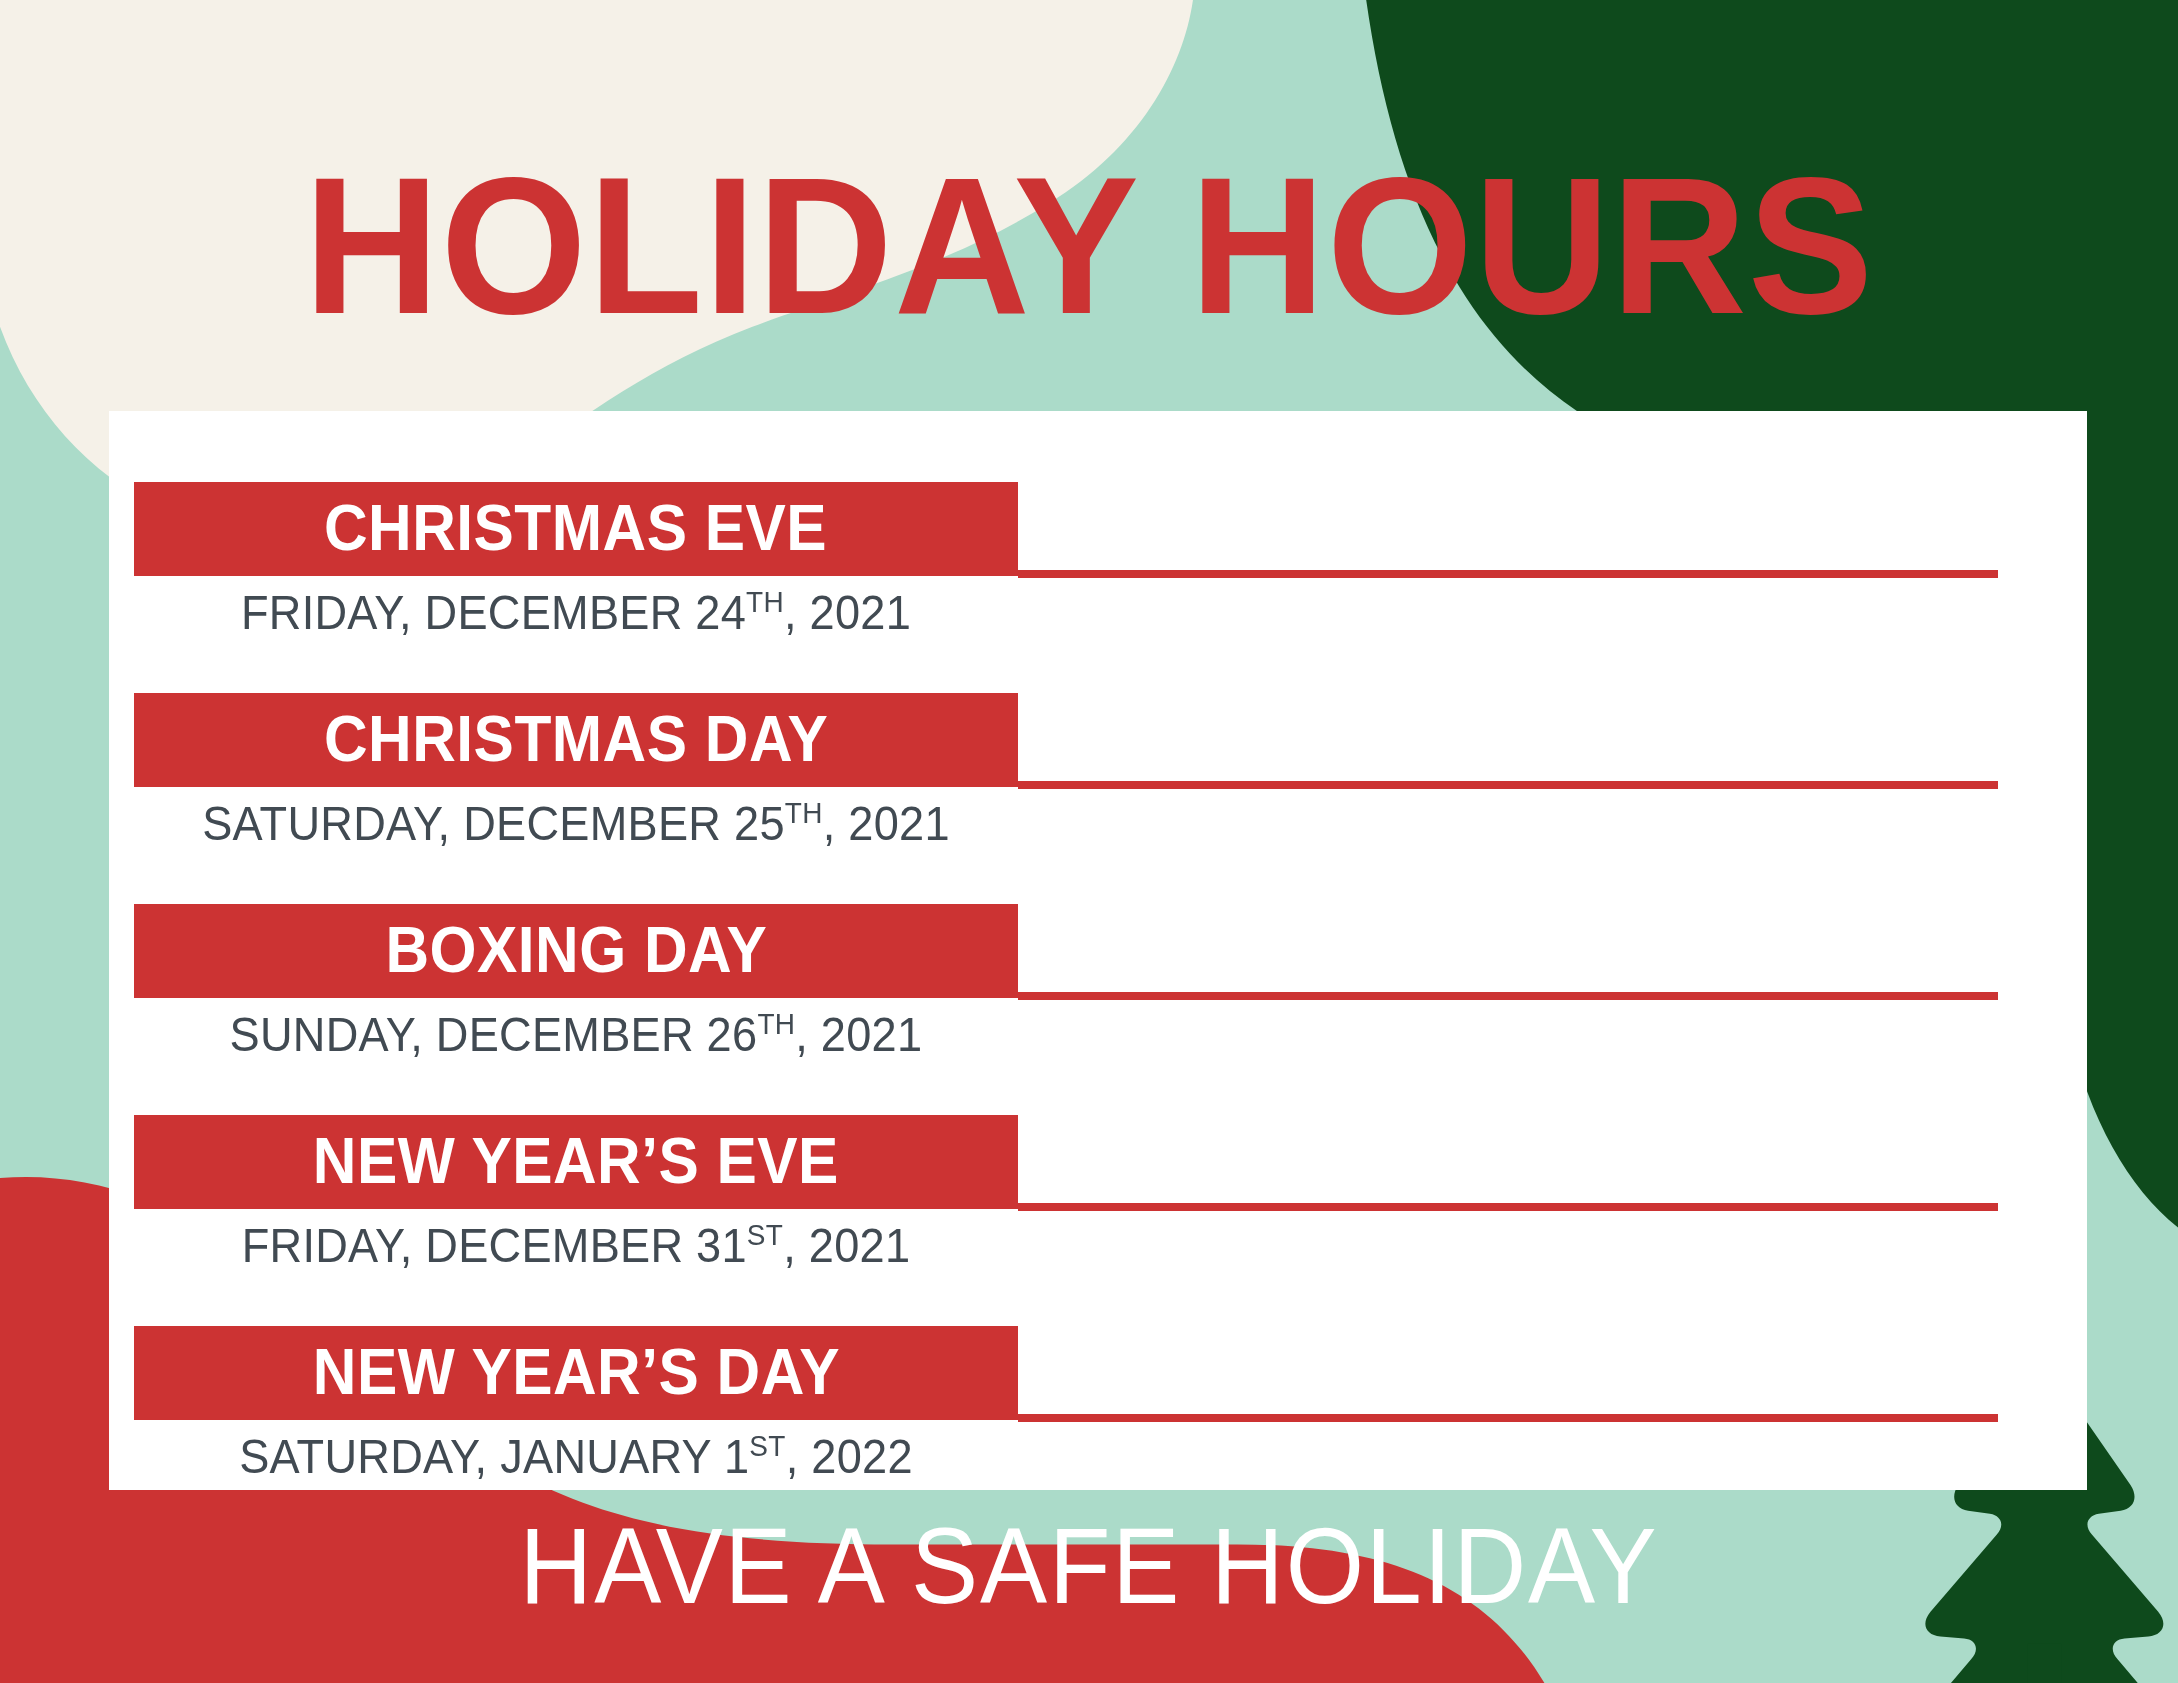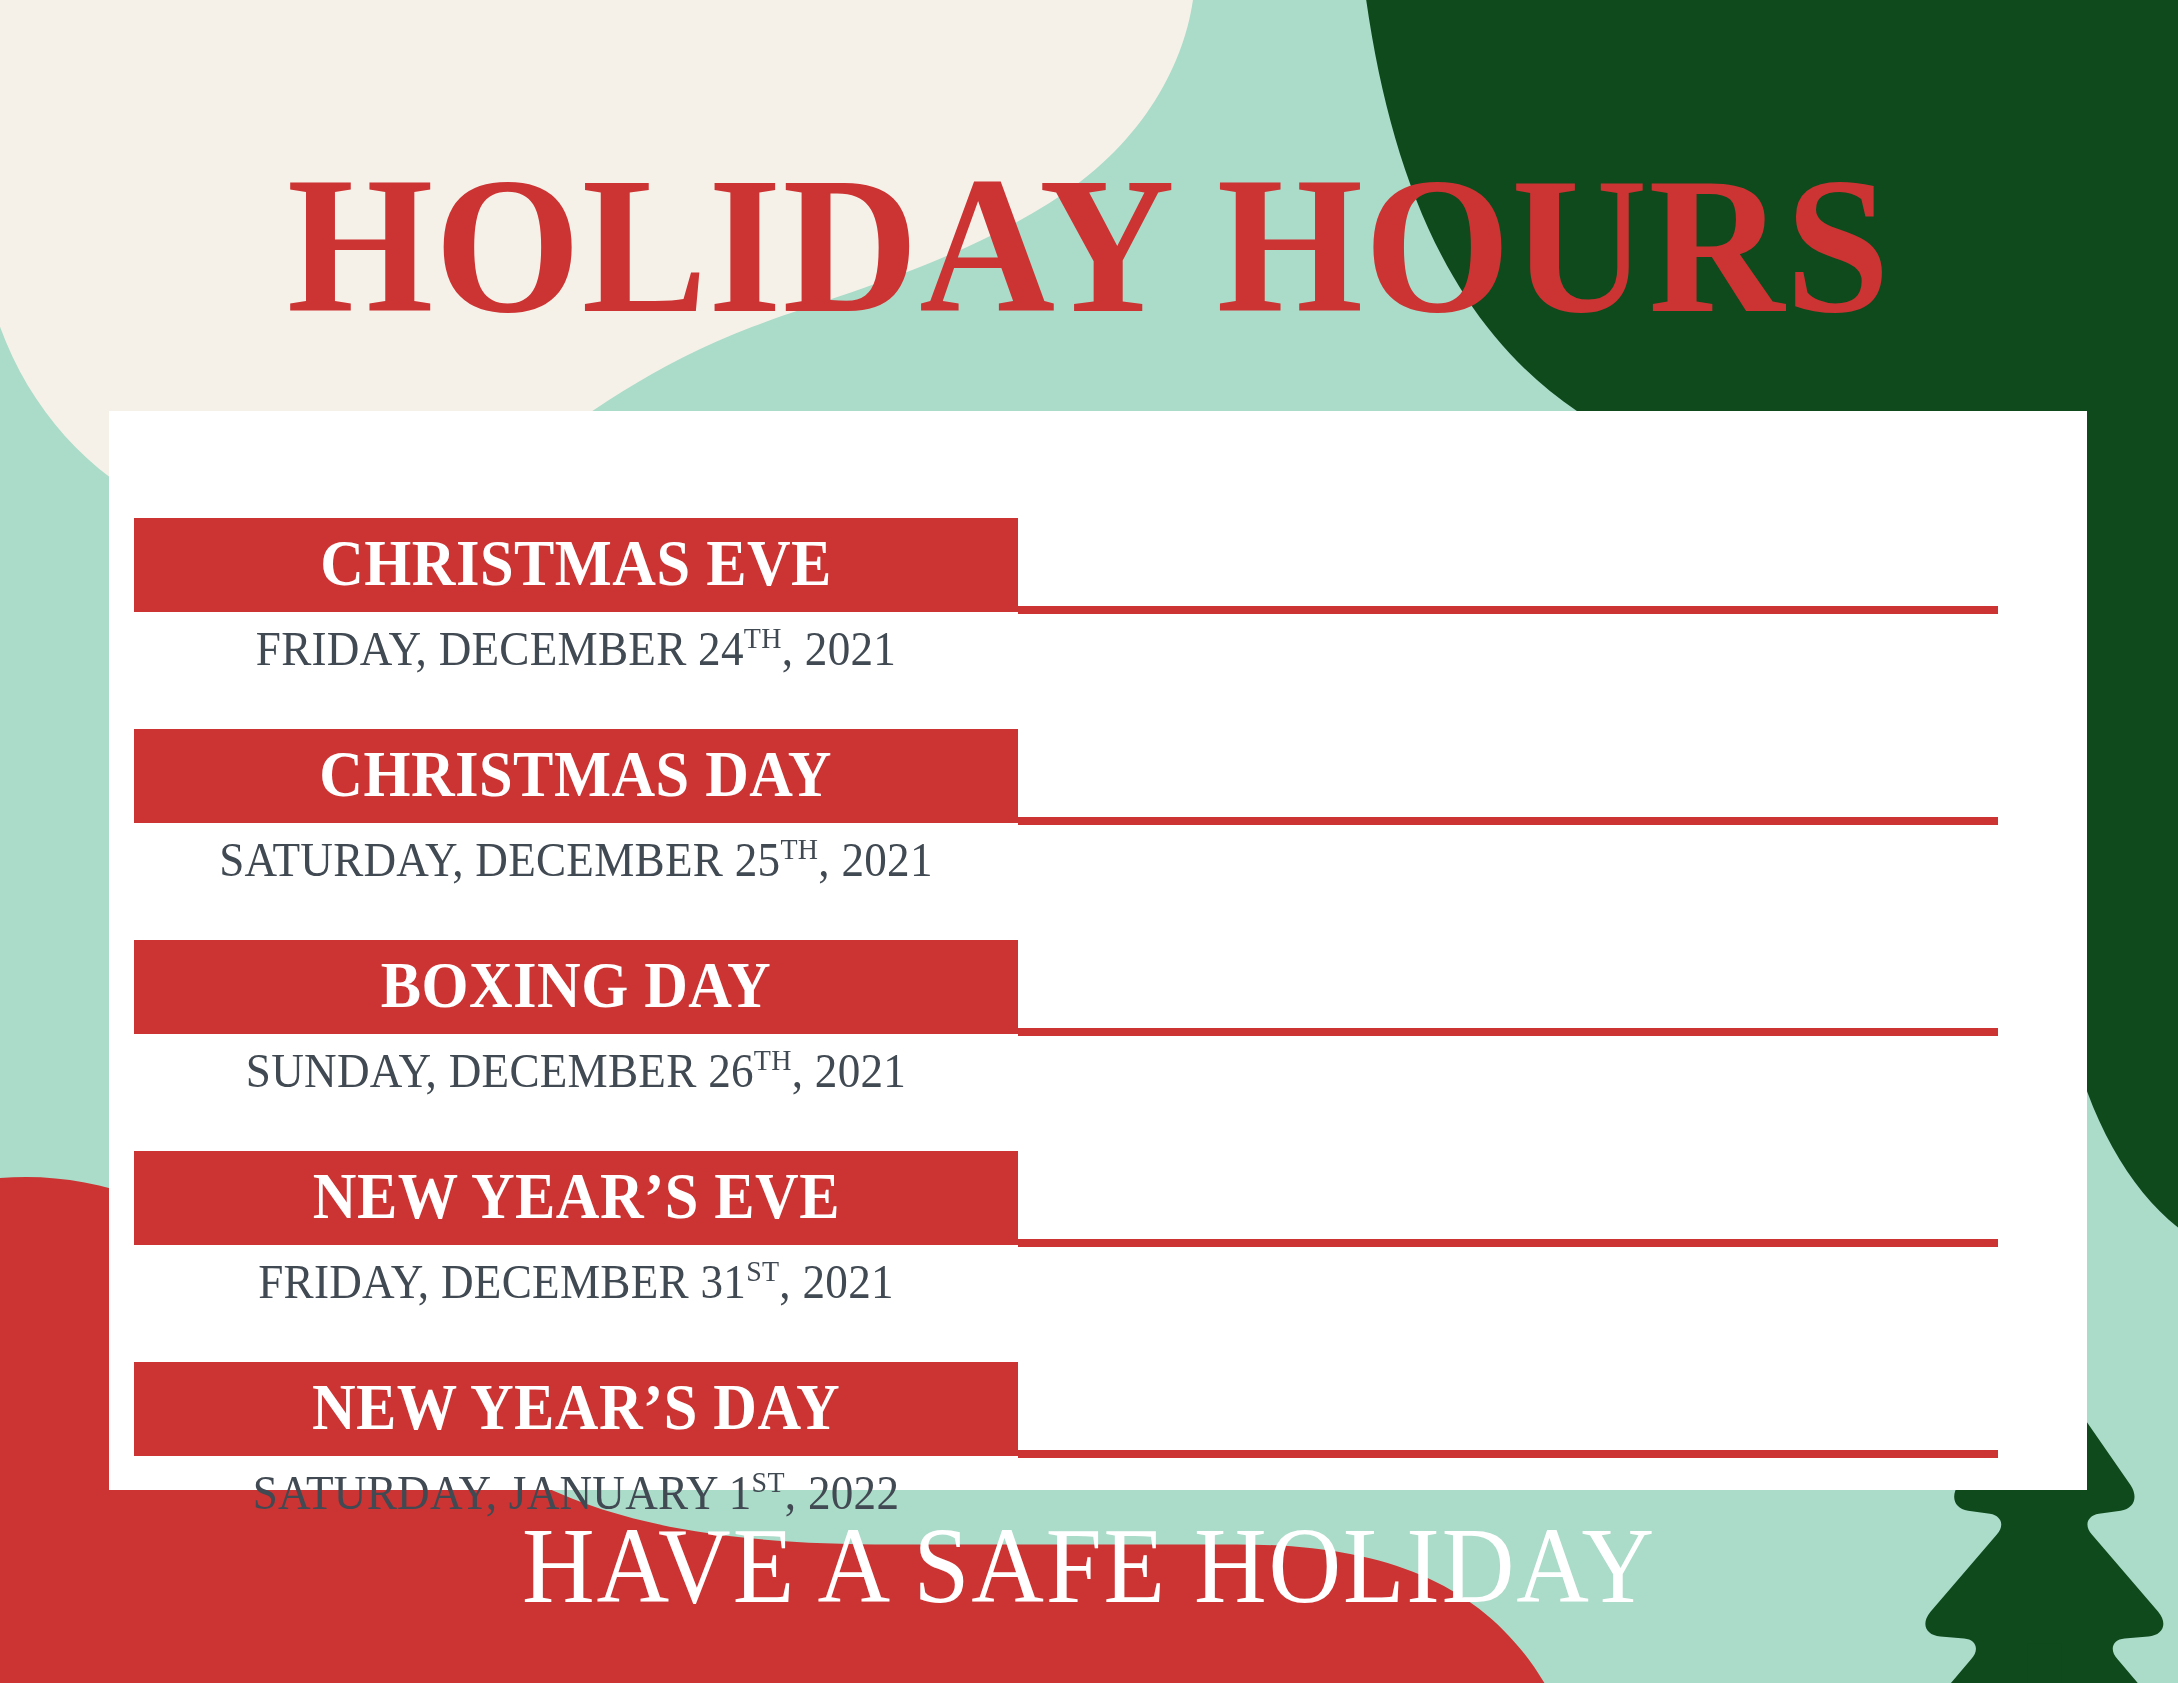--- a/index.html
+++ b/index.html
@@ -10,21 +10,20 @@
   body {
     font-family: "Liberation Sans", sans-serif;
   }
 
   #poster {
     position: relative;
     width: 2178px;
     height: 1683px;
     overflow: hidden;
     background: #ABDBC9;
-    font-family: Liberation Serif, serif;
   }
 
   
   #bg-layer {
     position: absolute;
     inset: 0;
     width: 2178px;
     height: 1683px;
   }
 
@@ -56,21 +55,20 @@
     z-index: 4;
   }
 
   
   .rows {
     position: absolute;
     left: 0;
     top: 0;
     width: 100%;
     height: 100%;
-    margin-top: 36px;
   }
 
   .row {
     position: absolute;
     left: 0;
     width: 100%;
   }
 
   .row-0 { top: 71px; }
   .row-1 { top: 282px; }

